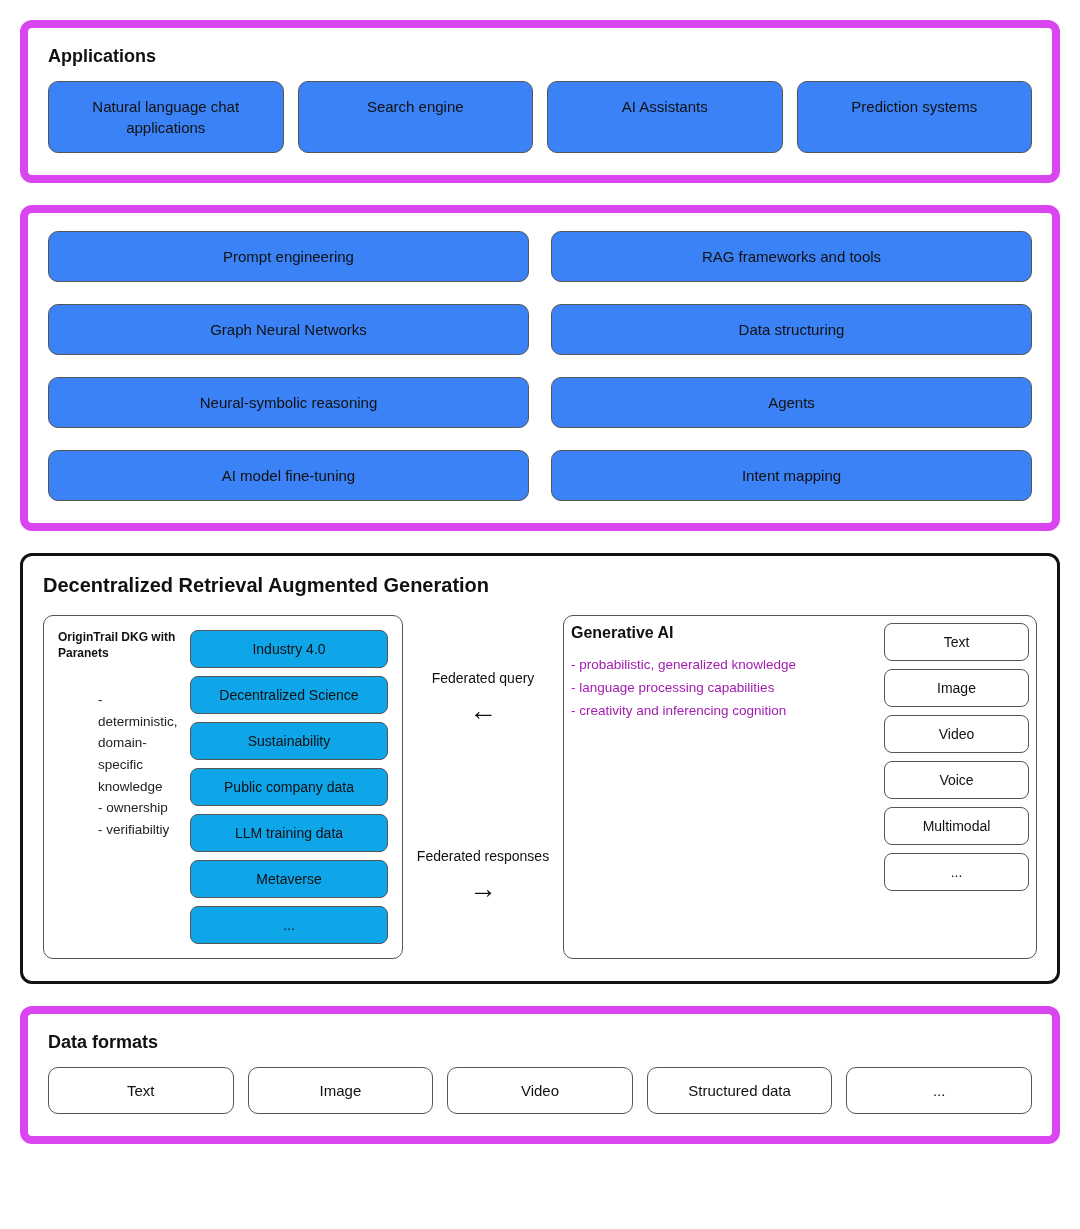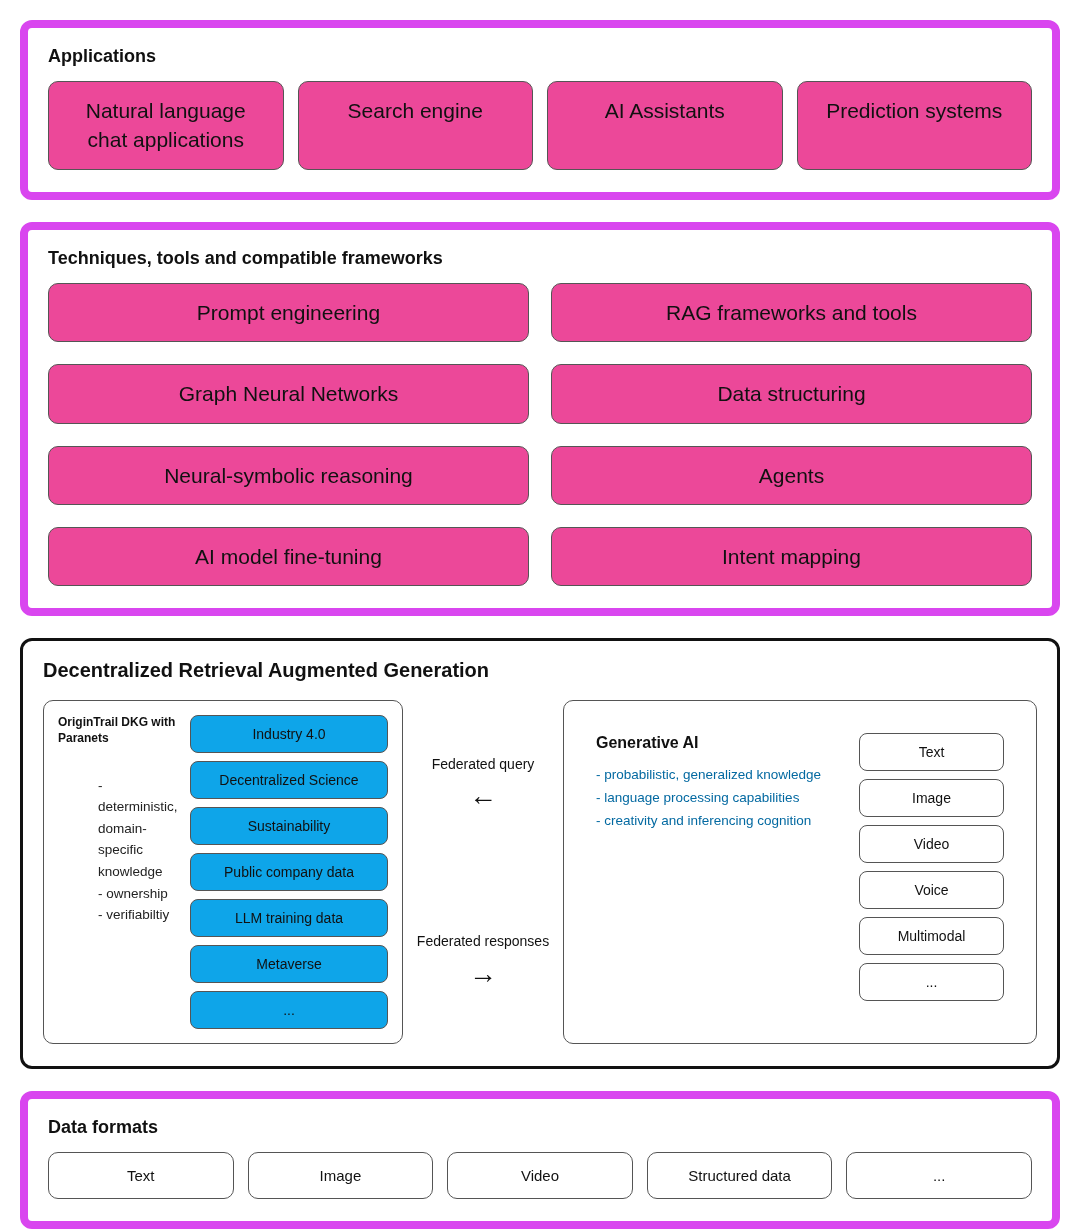--- a/index.html
+++ b/index.html
@@ -31,23 +31,23 @@
       gap: 14px;
     }
 
     .chip {
       border: 1.5px solid #555;
       border-radius: 10px;
       padding: 14px 18px;
       text-align: center;
       min-width: 160px;
       flex: 1;
-      font-size: 21px;
+      font-size: 15px;
       line-height: 1.4;
-      background: #ec4899;
+      background: #3b82f6;
     }
 
     
     .drag-section {
       border: 3px solid #111;
       border-radius: 12px;
       padding: 18px 20px 22px 20px;
       margin-bottom: 22px;
     }
 
@@ -125,42 +125,42 @@
     .federated-label {
       font-size: 14px;
       text-align: center;
       line-height: 1.4;
     }
 
     
     .right-panel {
       border: 1.5px solid #555;
       border-radius: 10px;
-      padding: 32px;
+      padding: 7px;
       flex: 1;
       display: flex;
       flex-direction: row;
       gap: 12px;
     }
 
     .gen-ai-label {
       flex: 1;
     }
 
     .gen-ai-title {
       font-weight: bold;
       font-size: 16px;
       margin-bottom: 10px;
       line-height: 1.3;
     }
 
     .gen-ai-desc {
       font-size: 13.5px;
       line-height: 1.7;
-      color: #0369a1;
+      color: #a21caf;
     }
 
     .gen-ai-chips {
       display: flex;
       flex-direction: column;
       gap: 8px;
       width: 145px;
       min-width: 130px;
     }
 
@@ -202,21 +202,20 @@
   <div class="section-title">Applications</div>
   <div class="chips-row">
     <div class="chip">Natural language chat applications</div>
     <div class="chip">Search engine</div>
     <div class="chip">AI Assistants</div>
     <div class="chip">Prediction systems</div>
   </div>
 </div>
 
 <div class="section-box">
-  <div class="section-title">Techniques, tools and compatible frameworks</div>
   <div class="techniques-grid">
     <div class="chip">Prompt engineering</div>
     <div class="chip">RAG frameworks and tools</div>
     <div class="chip">Graph Neural Networks</div>
     <div class="chip">Data structuring</div>
     <div class="chip">Neural-symbolic reasoning</div>
     <div class="chip">Agents</div>
     <div class="chip">AI model fine-tuning</div>
     <div class="chip">Intent mapping</div>
   </div>

